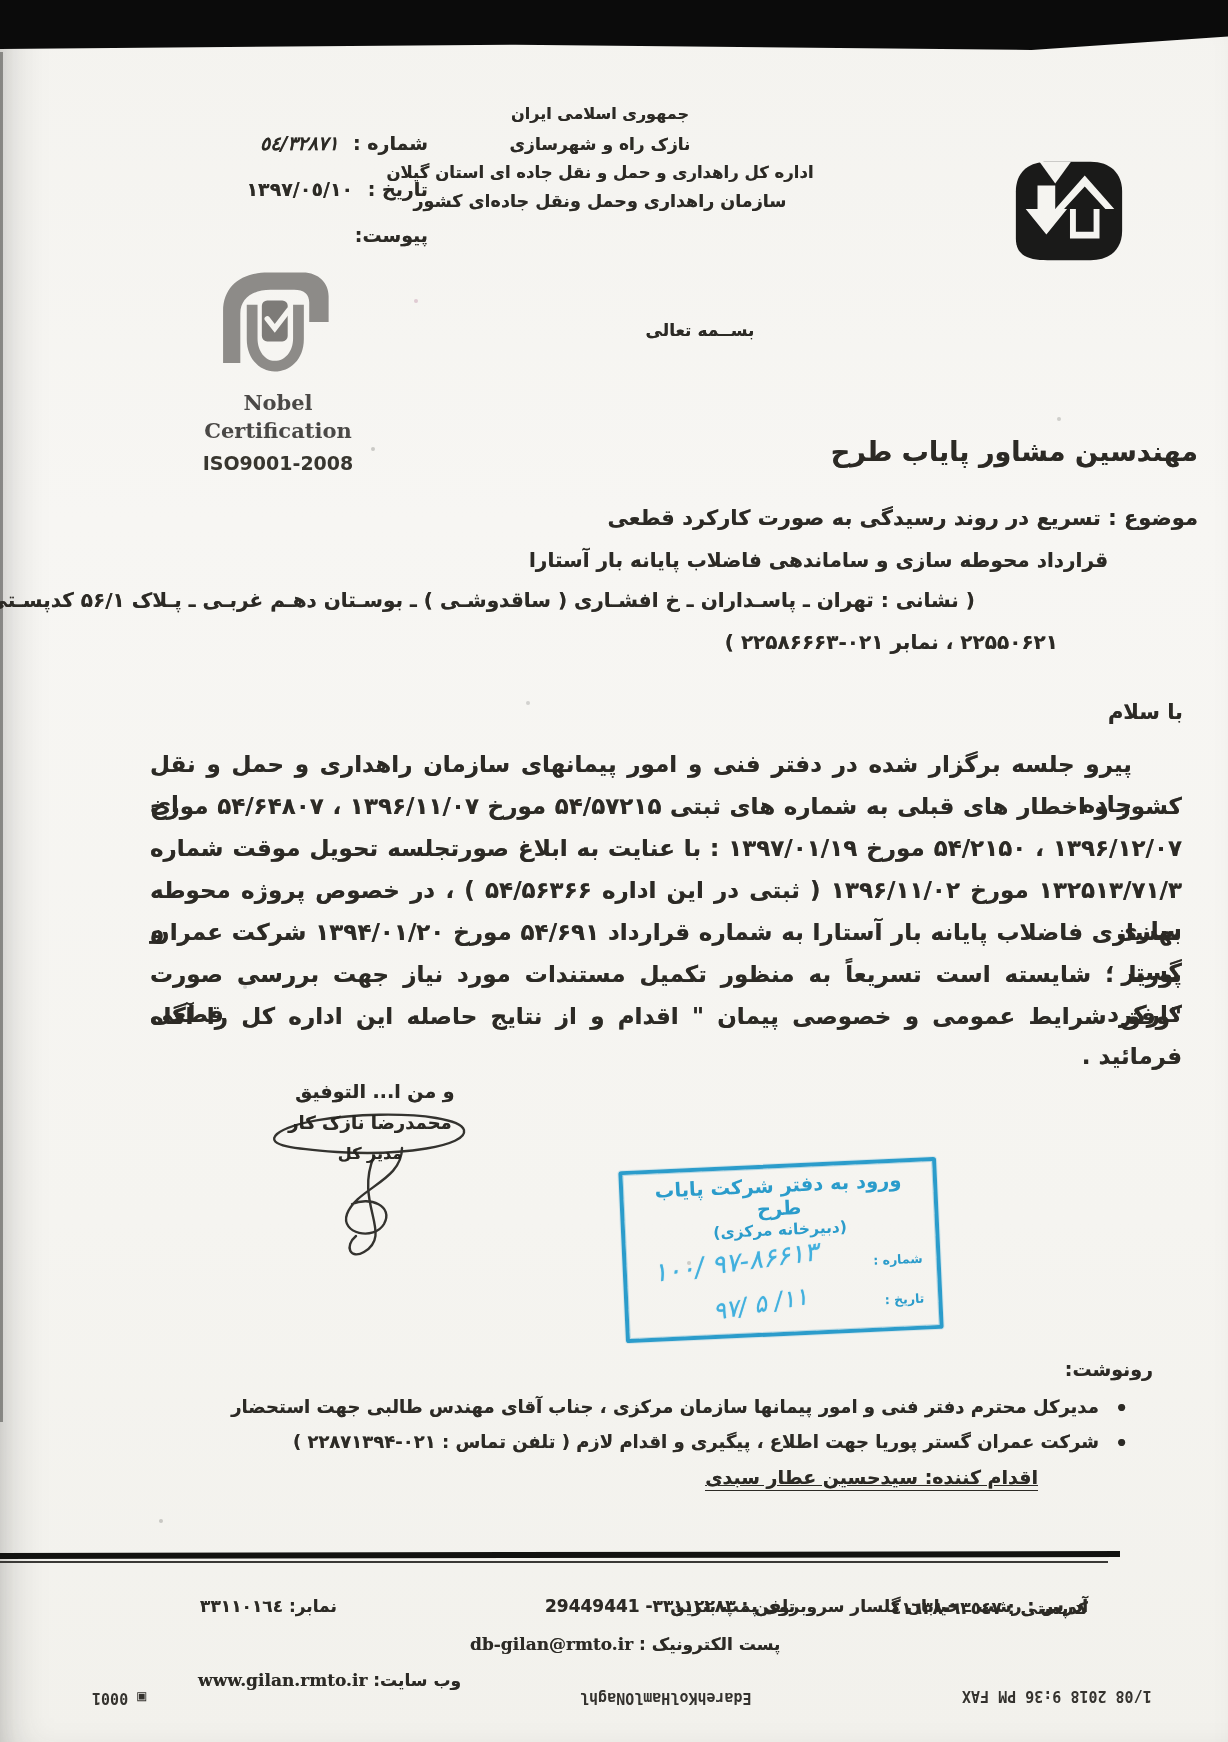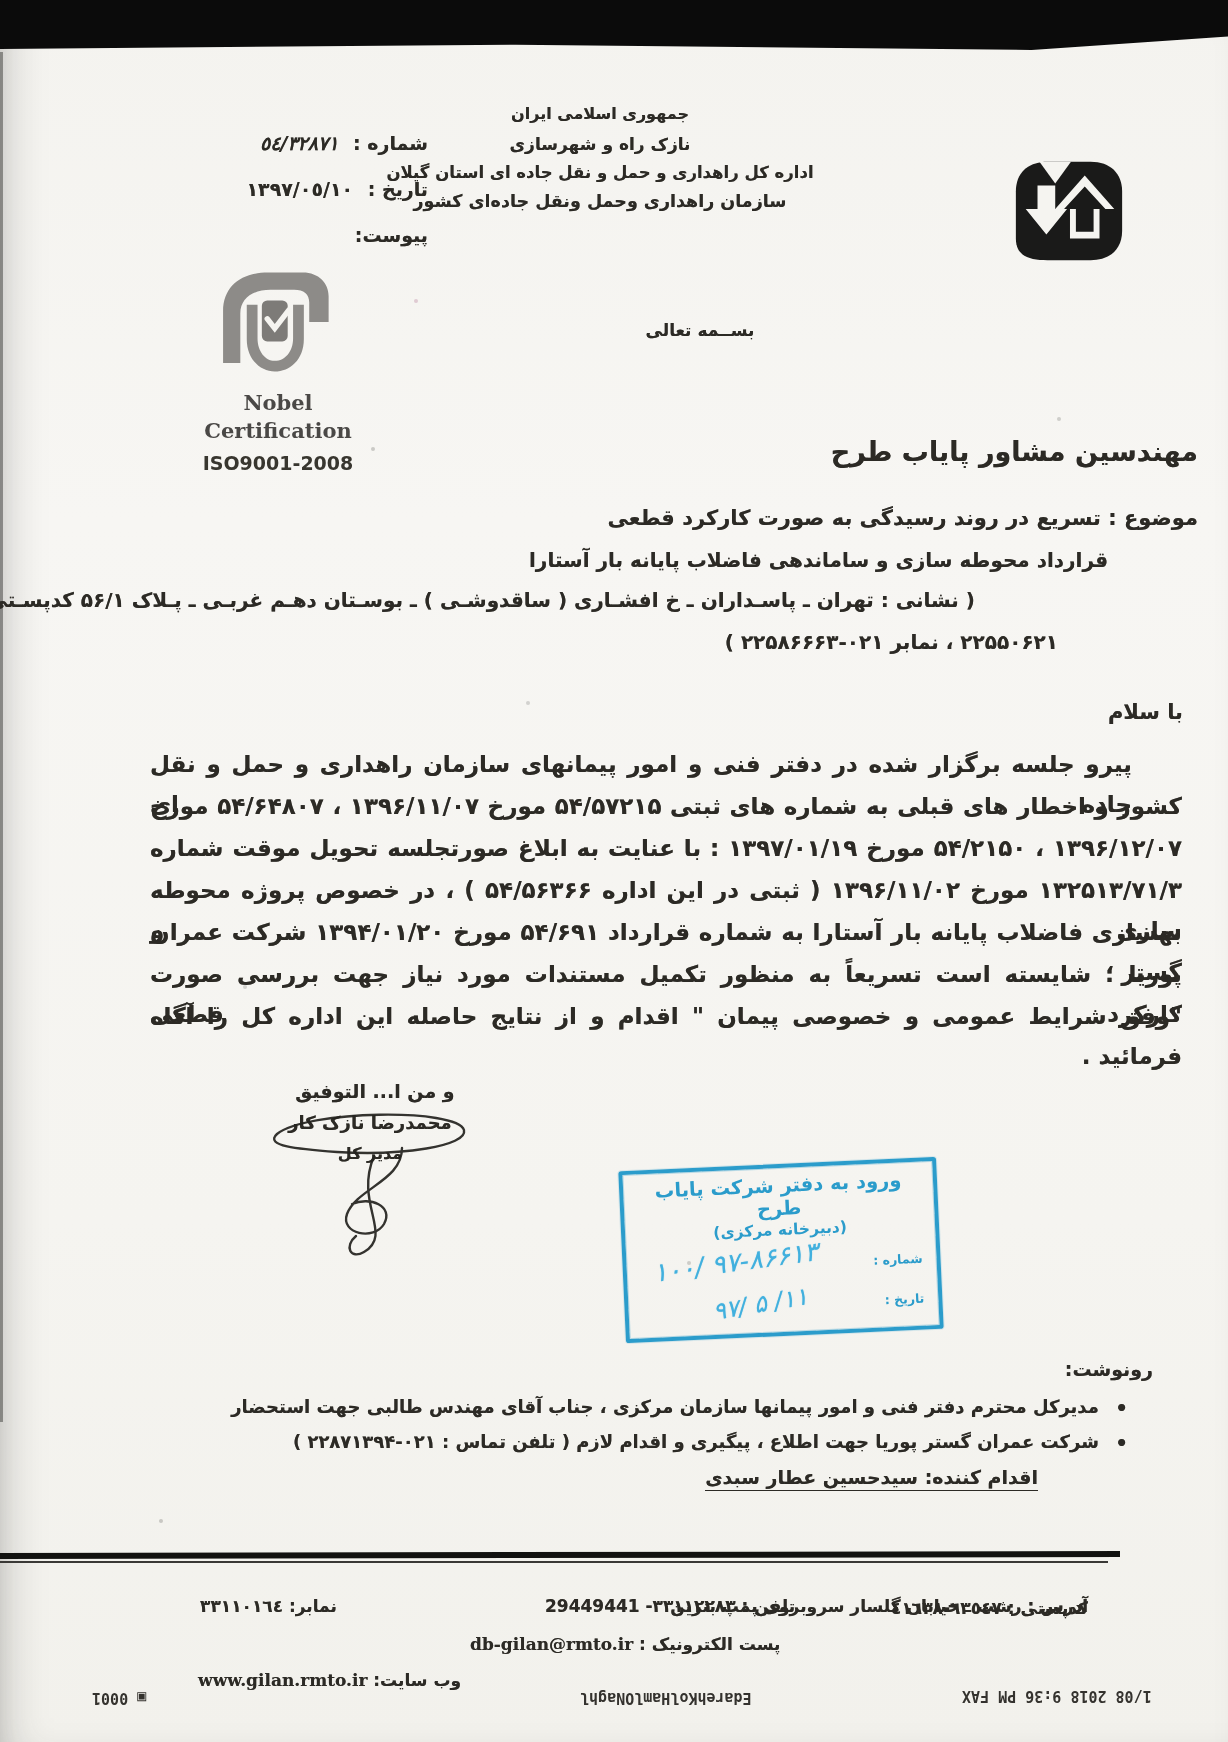--- a/index.html
+++ b/index.html
@@ -147,21 +147,21 @@
 
   <div class="abs rtl ink b right" style="right:75px;top:1358px;font-size:19px;">رونوشت:</div>
   <div class="abs rtl ink sb bullet-row" style="top:1396px;">
     <span class="dot">•</span>
     <span>مدیرکل محترم دفتر فنی و امور پیمانها سازمان مرکزی ، جناب آقای مهندس طالبی جهت استحضار</span>
   </div>
   <div class="abs rtl ink sb bullet-row" style="top:1431px;">
     <span class="dot">•</span>
     <span>شرکت عمران گستر پوریا جهت اطلاع ، پیگیری و اقدام لازم ( تلفن تماس : ۰۲۱-۲۲۸۷۱۳۹۴ )</span>
   </div>
-  <div class="abs rtl ink b right" style="right:190px;top:1466px;font-size:19px;">
+  <div class="abs rtl ink b right" style="right:190px;top:1466px;font-size:19px;text-decoration:underline;">
     <span class="underline">اقدام کننده: سیدحسین عطار سبدی</span>
   </div>
 
   <div class="abs sep1"></div>
   <div class="abs sep2"></div>
 
   <div class="abs rtl ink foot" style="right:140px;top:1596px;">آدرس : رشت ـ خیابان گلسار سروبروی پمپ بنزین</div>
   <div class="abs rtl ink foot" style="left:545px;top:1596px;">
     <span>تلفن : </span>
     <span class="num">29449441 -٣٣١١٢٢٨٣</span>

